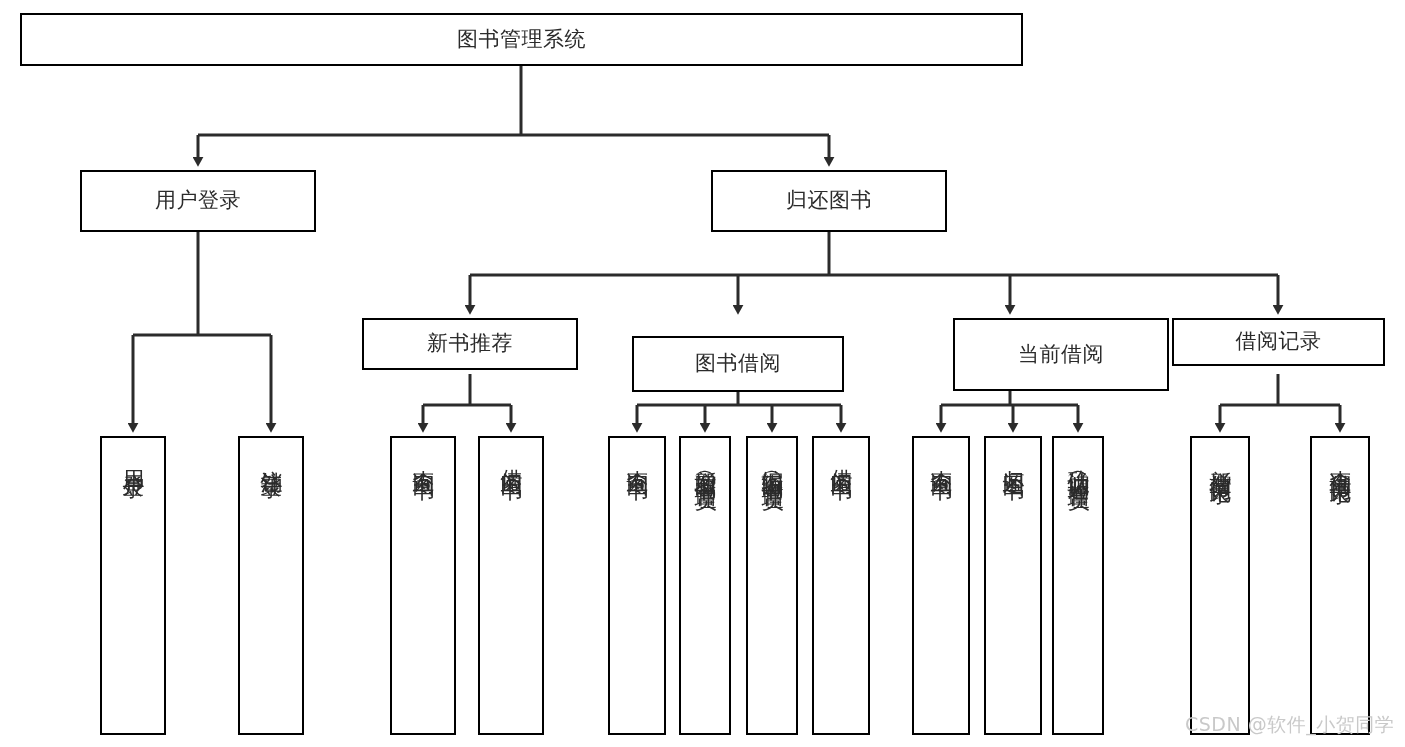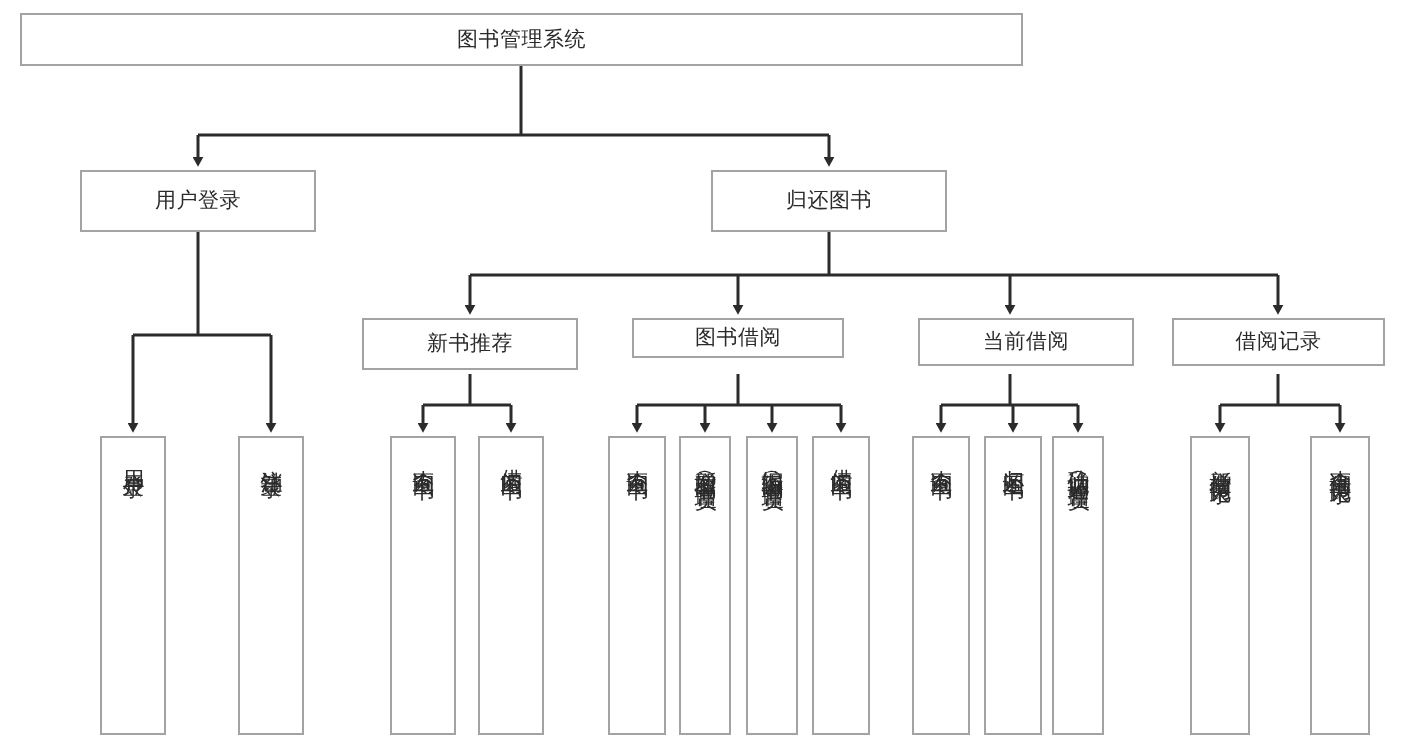--- a/index.html
+++ b/index.html
@@ -22,21 +22,21 @@
     position: absolute;
     left: 0;
     top: 0;
     width: 1405px;
     height: 747px;
   }
   .node {
     position: absolute;
     box-sizing: border-box;
     background: #ffffff;
-    border: 2px solid #a3a3a3;
+    border: 2px solid #000000;
     color: #2b2b2b;
     display: flex;
     align-items: center;
     justify-content: center;
     z-index: 2;
     font-family: Liberation Serif, serif;
   }
   .node-label {
     display: block;
     text-align: center;
@@ -126,24 +126,24 @@
       </div>
       <div class="node horizontal" style="left: 80px; top: 170px; width: 236px; height: 62px;">
         <span class="node-label">用户登录</span>
       </div>
       <div class="node horizontal" style="left: 711px; top: 170px; width: 236px; height: 62px;">
         <span class="node-label">归还图书</span>
       </div>
       <div class="node horizontal" style="left: 362px; top: 318px; width: 216px; height: 52px;">
         <span class="node-label">新书推荐</span>
       </div>
-      <div class="node horizontal" style="left: 632px; top: 318px; width: 212px; height: 40px;">
+      <div class="node horizontal" style="left: 632px; top: 336px; width: 212px; height: 56px;">
         <span class="node-label">图书借阅</span>
       </div>
-      <div class="node horizontal" style="left: 918px; top: 318px; width: 216px; height: 48px;">
+      <div class="node horizontal" style="left: 953px; top: 318px; width: 216px; height: 73px;">
         <span class="node-label">当前借阅</span>
       </div>
       <div class="node horizontal" style="left: 1172px; top: 318px; width: 213px; height: 48px;">
         <span class="node-label">借阅记录</span>
       </div>
       <div class="node vertical" style="left: 100px; top: 436px; width: 66px; height: 299px;">
         <span class="node-label">用户登录</span>
       </div>
       <div class="node vertical" style="left: 238px; top: 436px; width: 66px; height: 299px;">
         <span class="node-label">注销登录</span>
@@ -176,14 +176,15 @@
         <span class="node-label">确认归还（管理员）</span>
       </div>
       <div class="node vertical" style="left: 1190px; top: 436px; width: 60px; height: 299px;">
         <span class="node-label">新增借阅记录</span>
       </div>
       <div class="node vertical" style="left: 1310px; top: 436px; width: 60px; height: 299px;">
         <span class="node-label">查询借阅记录</span>
       </div>
     </div>
 
+  <div class="watermark">CSDN @软件_小贺同学</div>
 
 </div>
 
 </body></html>

